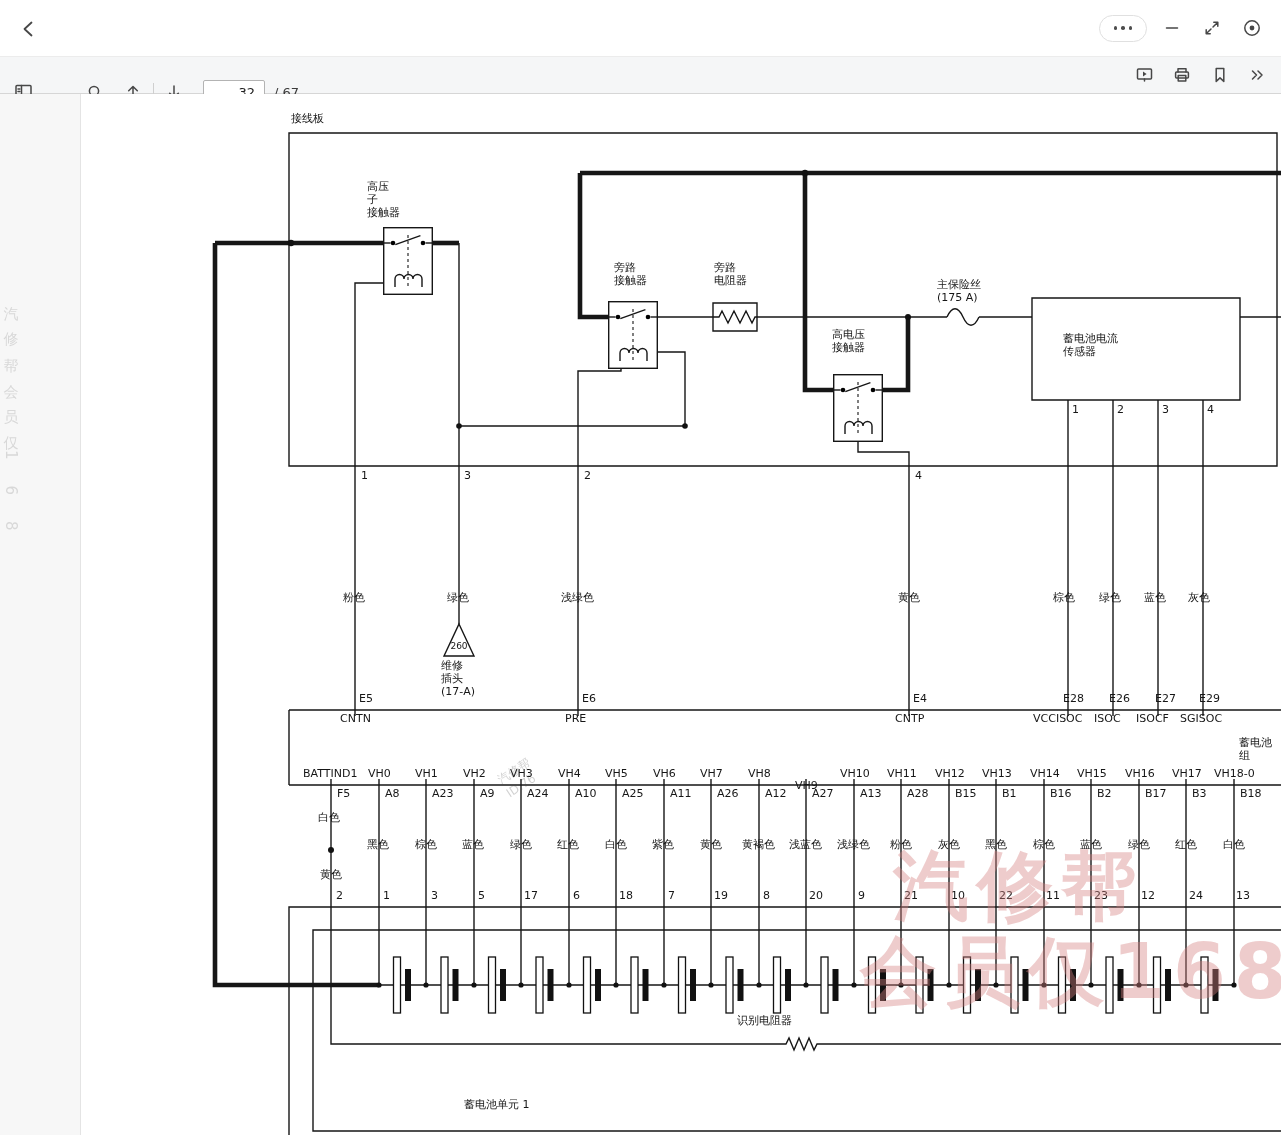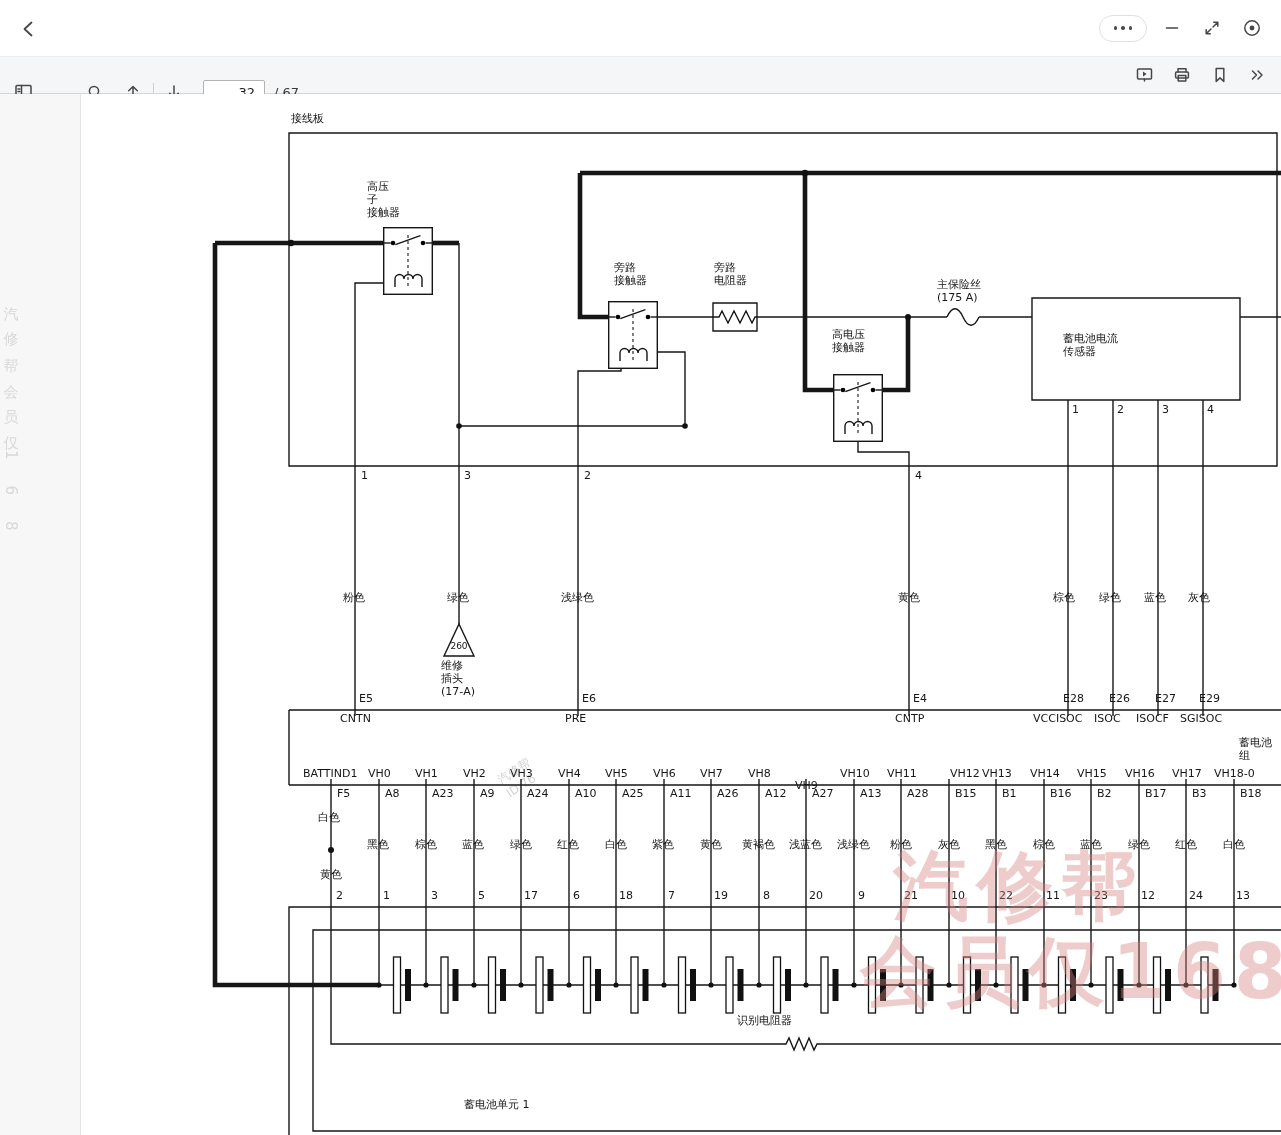--- a/index.html
+++ b/index.html
@@ -357,21 +357,21 @@
         <div class="dlabel" style="left: 463px; top: 674px;">VH2</div>
         <div class="dlabel" style="left: 510px; top: 674px;">VH3</div>
         <div class="dlabel" style="left: 558px; top: 674px;">VH4</div>
         <div class="dlabel" style="left: 605px; top: 674px;">VH5</div>
         <div class="dlabel" style="left: 653px; top: 674px;">VH6</div>
         <div class="dlabel" style="left: 700px; top: 674px;">VH7</div>
         <div class="dlabel" style="left: 748px; top: 674px;">VH8</div>
         <div class="dlabel" style="left: 795px; top: 674px; margin-top: 12px;">VH9</div>
         <div class="dlabel" style="left: 840px; top: 674px;">VH10</div>
         <div class="dlabel" style="left: 887px; top: 674px;">VH11</div>
-        <div class="dlabel" style="left: 935px; top: 674px; margin-left: 15px;">VH12</div>
+        <div class="dlabel" style="left: 935px; top: 674px;">VH12</div>
         <div class="dlabel" style="left: 982px; top: 674px;">VH13</div>
         <div class="dlabel" style="left: 1030px; top: 674px;">VH14</div>
         <div class="dlabel" style="left: 1077px; top: 674px;">VH15</div>
         <div class="dlabel" style="left: 1125px; top: 674px;">VH16</div>
         <div class="dlabel" style="left: 1172px; top: 674px;">VH17</div>
         <div class="dlabel" style="left: 1214px; top: 674px;">VH18-0</div>
         <div class="dlabel" style="left: 337px; top: 694px;">F5</div>
         <div class="dlabel" style="left: 385px; top: 694px;">A8</div>
         <div class="dlabel" style="left: 432px; top: 694px;">A23</div>
         <div class="dlabel" style="left: 480px; top: 694px;">A9</div>

